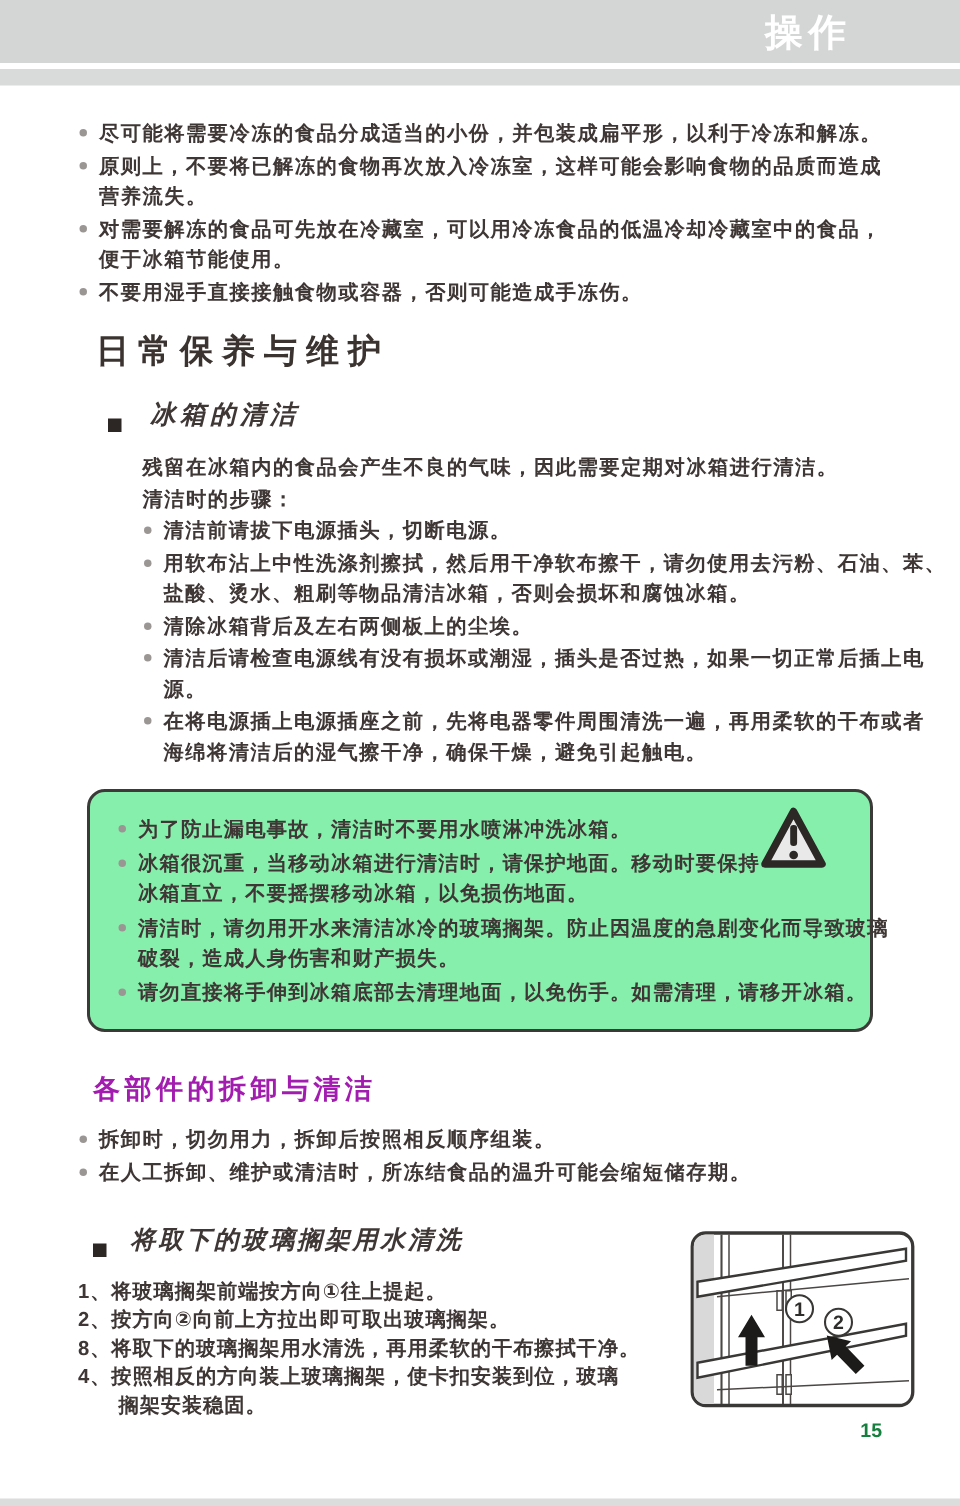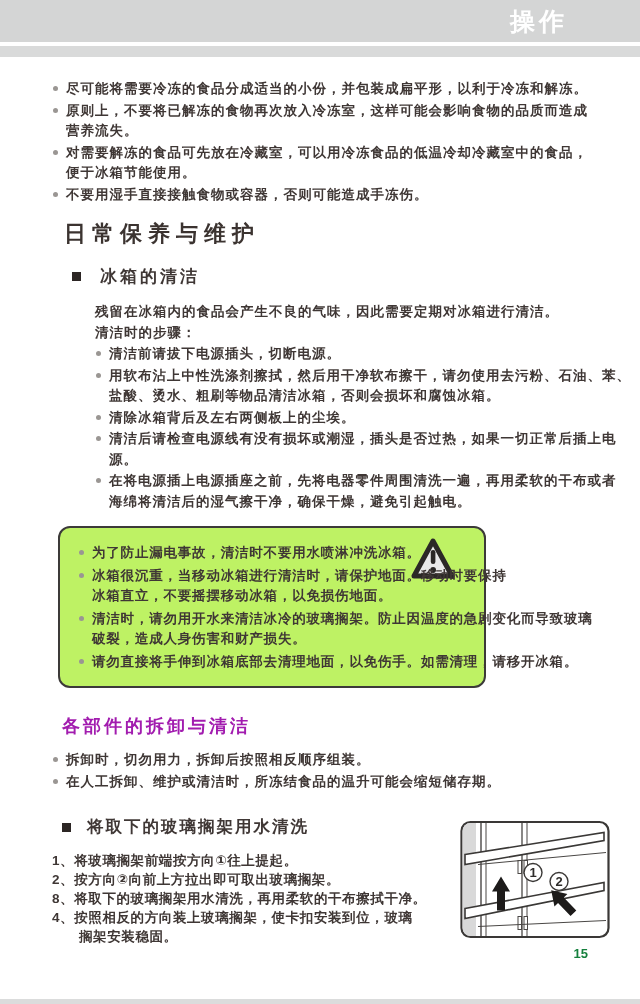--- a/index.html
+++ b/index.html
@@ -25,33 +25,33 @@
   ul.blist li { position:relative; padding-left:14px; margin-bottom:2px;
                 font-size:13.5px; line-height:20px; letter-spacing:1px; }
   ul.blist li::before {
     content:""; position:absolute; left:1px; top:7px;
     width:5px; height:5px; border-radius:50%; background:#9a9693;
   }
   .pre { white-space:pre; }
 
   
   .h1 { margin:14px 0 0 12px; font-size:22px; letter-spacing:6px; color:#3b3330; }
-  .h2row { display:flex; align-items:center; margin-top:16px; }
+  .h2row { display:flex; align-items:flex-end; margin-top:16px;font-style:italic; }
   .sq { width:9px; height:9px; background:#2c2624; margin:0 19px 0 20px; flex:none; }
   .h2 { font-size:17px; letter-spacing:3px; }
 
   .clean-body { margin:13px 0 0 43px; }
   .clean-body .intro { font-size:13.5px; line-height:21px; letter-spacing:1px; }
   .clean-body ul.blist { margin-top:1px; }
   .clean-body ul.blist li { line-height:20.5px; margin-bottom:1px; }
 
   
   .warnbox {
-    position:relative; margin:14px 0 0 6px; width:428px;
-    border:2px solid #3c3a39; border-radius:12px; background:#bef264;
+    position:relative; margin:14px 0 0 6px; width:524px;
+    border:2px solid #3c3a39; border-radius:12px; background:#86efac;
     padding:15px 18px 12px 18px;
   }
   .warnbox ul.blist li { line-height:20.5px; letter-spacing:0.8px; }
   .warn-icon { position:absolute; top:9px; right:28px; width:46px; height:44px; }
 
   .h-sec2 { margin:26px 0 0 10px; font-size:18px; letter-spacing:3px; color:#a21caf; }
   .sec2-bullets { margin-top:12px; }
 
   
   .glass { display:flex; margin-top:24px; }

